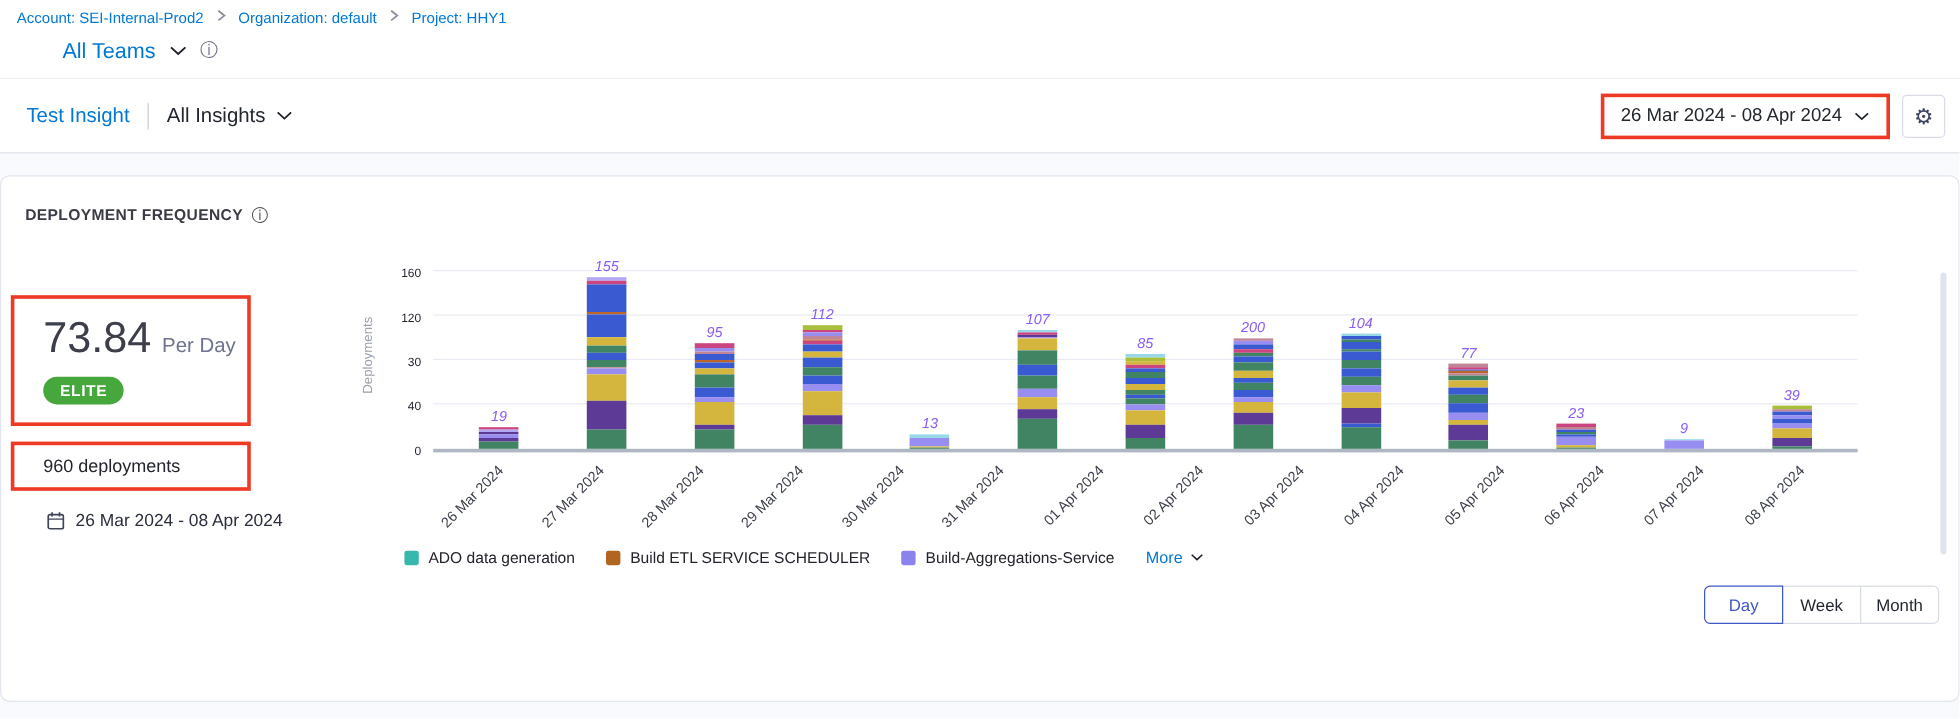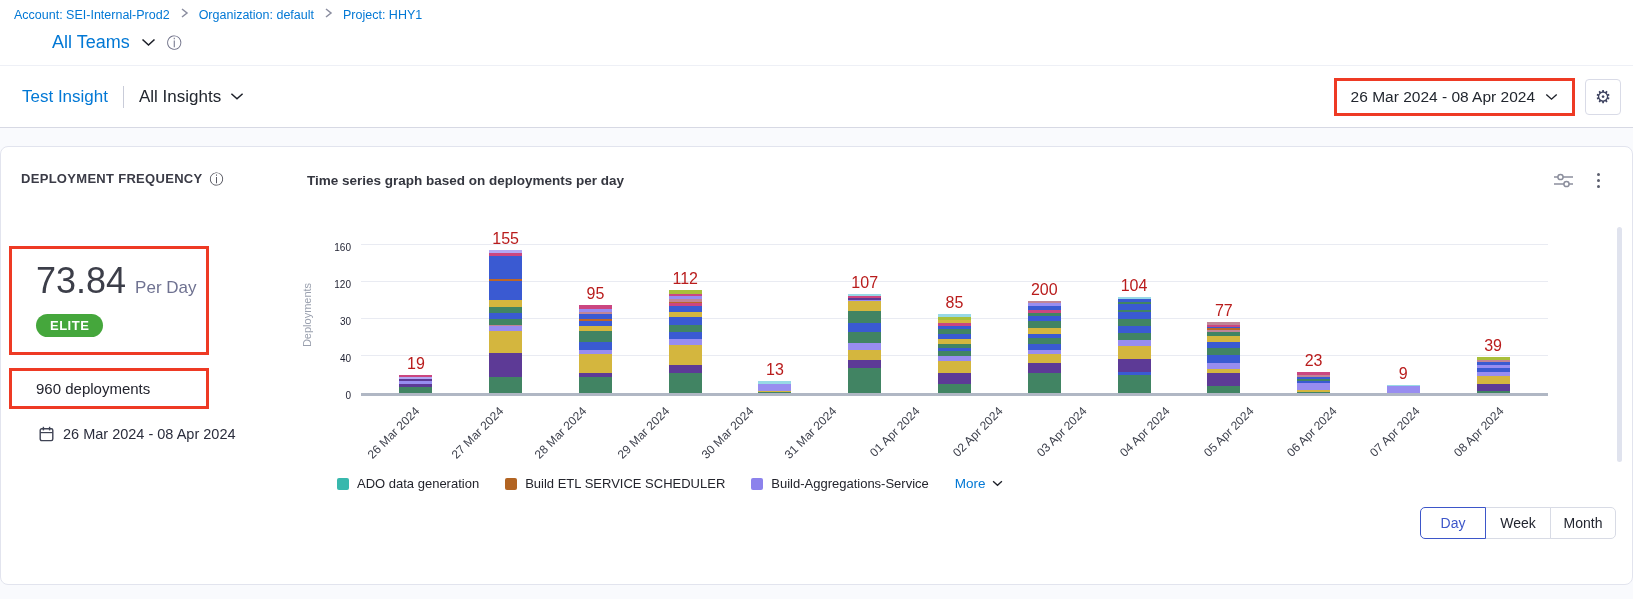--- a/index.html
+++ b/index.html
@@ -65,21 +65,21 @@
   .chart-area { display:flex; margin-top:44px; padding-right:84px; }
   .y-axis { position:relative; width:64px; height:162px; flex:none; }
   .y-title { position:absolute; top:50%; left:10px; transform:translate(-50%,-50%) rotate(-90deg);
     font-size:11px; color:#9aa0ae; white-space:nowrap; }
   .ytick { position:absolute; right:10px; font-size:10px; color:#1e2030; line-height:16px; }
   .plot { position:relative; flex:1; height:162px; border-bottom:3px solid #b0b7c4; }
   .gridline { position:absolute; left:0; right:0; height:1px; background:#e9ebf2; }
   .bars { position:absolute; inset:0; display:flex; padding:0 10px; z-index:1; }
   .bar-slot { flex:1; display:flex; flex-direction:column; justify-content:flex-end;
     align-items:center; height:100%; cursor:pointer; }
-  .bar-value { font-size:16px; color:#b91c1c; margin-bottom:2px; }
+  .bar-value { font-size:12px; color:#8b5cf6; margin-bottom:2px;font-style:italic; }
   .stack { width:33px; display:flex; flex-direction:column; }
   .x-labels { display:flex; margin-left:64px; padding:0 10px 0 10px; height:76px; margin-right:84px; }
   .x-slot { flex:1; position:relative; }
   .x-slot span { position:absolute; top:8px; right:50%; transform:rotate(-45deg);
     transform-origin:top right; white-space:nowrap; font-size:12px; color:#3f424e; }
 
   .legend { display:flex; align-items:flex-end; gap:26px; margin:4px 0 0 40px; }
   .legend-item { display:flex; align-items:center; gap:8px; font-size:13px; color:#23242c; cursor:pointer; }
   .swatch { width:12px; height:12px; border-radius:2px; flex:none; }
   .legend-more { display:flex; align-items:center; gap:6px; color:#0278d5; font-size:13.5px; cursor:pointer; }
@@ -179,38 +179,20 @@
                 <line x1="4.4" y1="0.8" x2="4.4" y2="4.4" stroke="currentColor" stroke-width="1.4"></line>
                 <line x1="10.6" y1="0.8" x2="10.6" y2="4.4" stroke="currentColor" stroke-width="1.4"></line>
                 <line x1="1.2" y1="6.6" x2="13.8" y2="6.6" stroke="currentColor" stroke-width="1.2"></line>
               </svg>
           </span>
           <span>26 Mar 2024 - 08 Apr 2024</span>
         </div>
       </div>
 
       <div class="col-right">
-        <div class="chart-header">
-          <span class="chart-title">Time series graph based on deployments per day</span>
-          <div class="chart-actions">
-            <span class="icon-btn">
-              <svg width="19" height="15" viewBox="0 0 19 15">
-                  <line x1="0" y1="4" x2="19" y2="4" stroke="#8b8e9c" stroke-width="1.5"></line>
-                  <circle cx="6.5" cy="4" r="2.6" fill="#fff" stroke="#8b8e9c" stroke-width="1.5"></circle>
-                  <line x1="0" y1="11" x2="19" y2="11" stroke="#8b8e9c" stroke-width="1.5"></line>
-                  <circle cx="12.5" cy="11" r="2.6" fill="#fff" stroke="#8b8e9c" stroke-width="1.5"></circle>
-                </svg>
-            </span>
-            <span class="icon-btn kebab">
-                <i></i>
-                <i></i>
-                <i></i>
-              </span>
-          </div>
-        </div>
 
         <div class="chart-area">
           <div class="y-axis">
             <span class="y-title">Deployments</span>
             <div>
                 <span class="ytick" style="bottom: -8px;">0</span>
                 <span class="ytick" style="bottom: 29px;">40</span>
                 <span class="ytick" style="bottom: 66px;">30</span>
                 <span class="ytick" style="bottom: 103px;">120</span>
                 <span class="ytick" style="bottom: 140px;">160</span>

